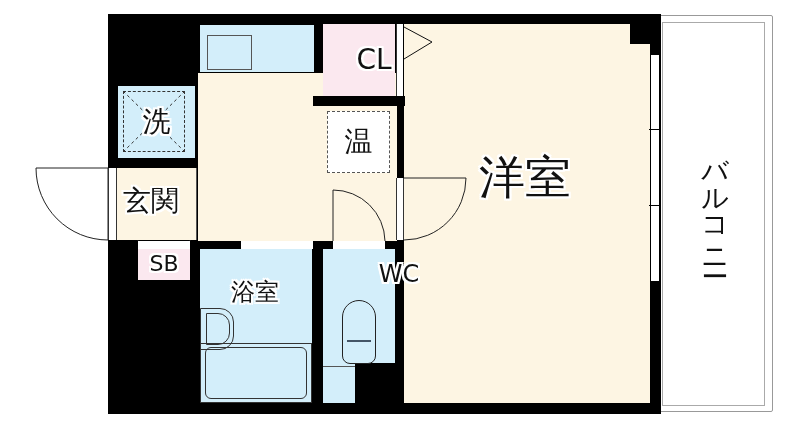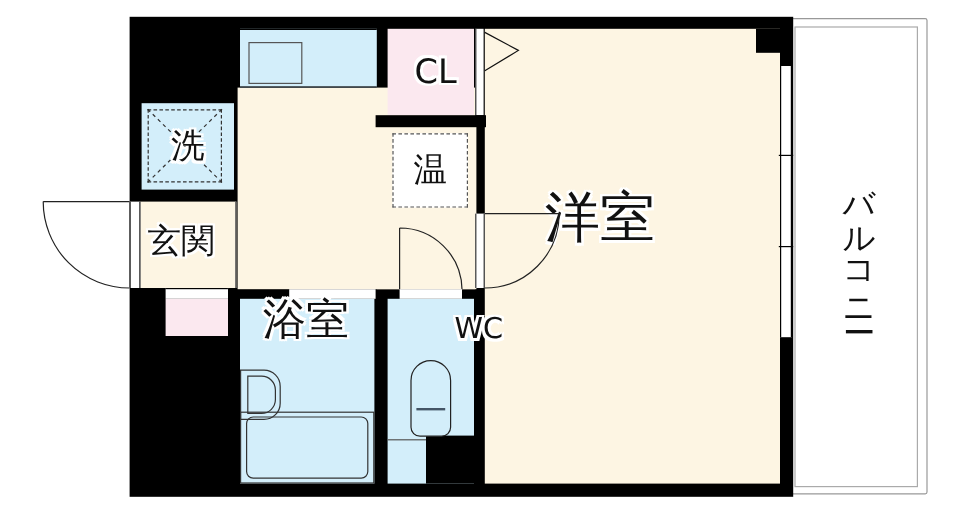--- a/index.html
+++ b/index.html
@@ -25,29 +25,29 @@
 
   <div class="abs wall" style="left:108px;top:14px;width:553px;height:400px;"></div>
 
   <div class="abs floor" style="left:404px;top:24px;width:246px;height:379px;"></div>
   <div class="abs wall" style="left:630px;top:24px;width:20px;height:20px;"></div>
 
   <div class="abs white" style="left:650px;top:55px;width:10px;height:226px;border-left:1px solid #000;border-right:1px solid #000;"></div>
   <div class="abs" style="left:649px;top:129px;width:12px;height:1px;background:#000;"></div>
   <div class="abs" style="left:649px;top:205px;width:12px;height:1px;background:#000;"></div>
 
-  <div class="lbl" style="left:430px;top:155px;width:140px;font-size:46px;line-height:52px;">洋室</div>
+  <div class="lbl" style="left:455px;top:155px;width:140px;font-size:46px;line-height:52px;font-family:Liberation Mono, monospace;">洋室</div>
 
   <div class="abs floor" style="left:198px;top:73px;width:198px;height:168px;"></div>
 
   <div class="abs wet" style="left:200px;top:24px;width:114px;height:49px;border-top:1px solid #000;border-bottom:1px solid #000;"></div>
   <div class="abs" style="left:207px;top:35px;width:45px;height:35px;border:1px solid #555;"></div>
 
   <div class="abs pink" style="left:323px;top:24px;width:72px;height:72px;"></div>
-  <div class="lbl" style="left:327px;top:42px;width:72px;font-size:28px;line-height:36px;">CL</div>
+  <div class="lbl" style="left:338px;top:42px;width:72px;font-size:28px;line-height:36px;">CL</div>
   <div class="abs white" style="left:396px;top:24px;width:7px;height:72px;border-left:1px solid #333;"></div>
   <svg width="795" height="428" style="pointer-events:none;">
     <polyline points="404,27 432,42 404,59" fill="none" stroke="#111" stroke-width="1"></polyline>
   </svg>
 
   <div class="abs floor" style="left:314px;top:105px;width:83px;height:136px;"></div>
   <div class="abs wall" style="left:313px;top:96px;width:92px;height:10px;"></div>
 
   <div class="abs white" style="left:327px;top:111px;width:63px;height:62px;border:1px dashed #555;"></div>
   <div class="lbl" style="left:327px;top:124px;width:63px;font-size:28px;line-height:36px;">温</div>
@@ -69,24 +69,25 @@
     <line x1="185" y1="91" x2="123" y2="152" stroke="#333" stroke-dasharray="3,3" stroke-width="1"></line>
   </svg>
   <div class="lbl" style="left:118px;top:104px;width:77px;font-size:28px;line-height:36px;">洗</div>
 
   <div class="abs floor" style="left:117px;top:168px;width:80px;height:72px;border-right:1px solid #555;"></div>
   <div class="abs white" style="left:108px;top:168px;width:9px;height:72px;border-left:1px solid #333;border-right:1px solid #333;"></div>
   <div class="lbl" style="left:117px;top:183px;width:68px;font-size:28px;line-height:36px;">玄関</div>
 
   <div class="abs white" style="left:138px;top:241px;width:52px;height:8px;"></div>
   <div class="abs pink" style="left:138px;top:249px;width:52px;height:31px;"></div>
+  <div class="lbl" style="left:138px;top:250px;width:52px;font-size:22px;line-height:28px;">SB</div>
 
   <div class="abs wet" style="left:200px;top:249px;width:112px;height:154px;"></div>
   <div class="abs white" style="left:241px;top:241px;width:72px;height:8px;"></div>
-  <div class="lbl" style="left:215px;top:249px;width:80px;font-size:36px;line-height:36px;">浴室</div>
+  <div class="lbl" style="left:215px;top:274px;width:80px;font-size:24px;line-height:36px;">浴室</div>
   <div class="abs" style="left:200px;top:308px;width:34px;height:42px;border:1px solid #333;border-radius:0 14px 14px 0;"></div>
   <div class="abs" style="left:206px;top:313px;width:24px;height:32px;border:1px solid #333;border-radius:0 12px 12px 0;"></div>
   <div class="abs" style="left:200px;top:343px;width:112px;height:60px;border:1px solid #333;"></div>
   <div class="abs" style="left:205px;top:347px;width:102px;height:52px;border:1px solid #333;border-radius:6px;"></div>
 
   <div class="abs wet" style="left:323px;top:249px;width:72px;height:154px;"></div>
   <div class="abs white" style="left:333px;top:241px;width:52px;height:8px;"></div>
   <div class="abs wall" style="left:355px;top:363px;width:40px;height:40px;"></div>
   <div class="abs" style="left:323px;top:366px;width:32px;height:1px;background:#555;"></div>
   <div class="lbl" style="left:323px;top:258px;width:72px;font-size:24px;line-height:32px;padding-left:40px;">WC</div>

